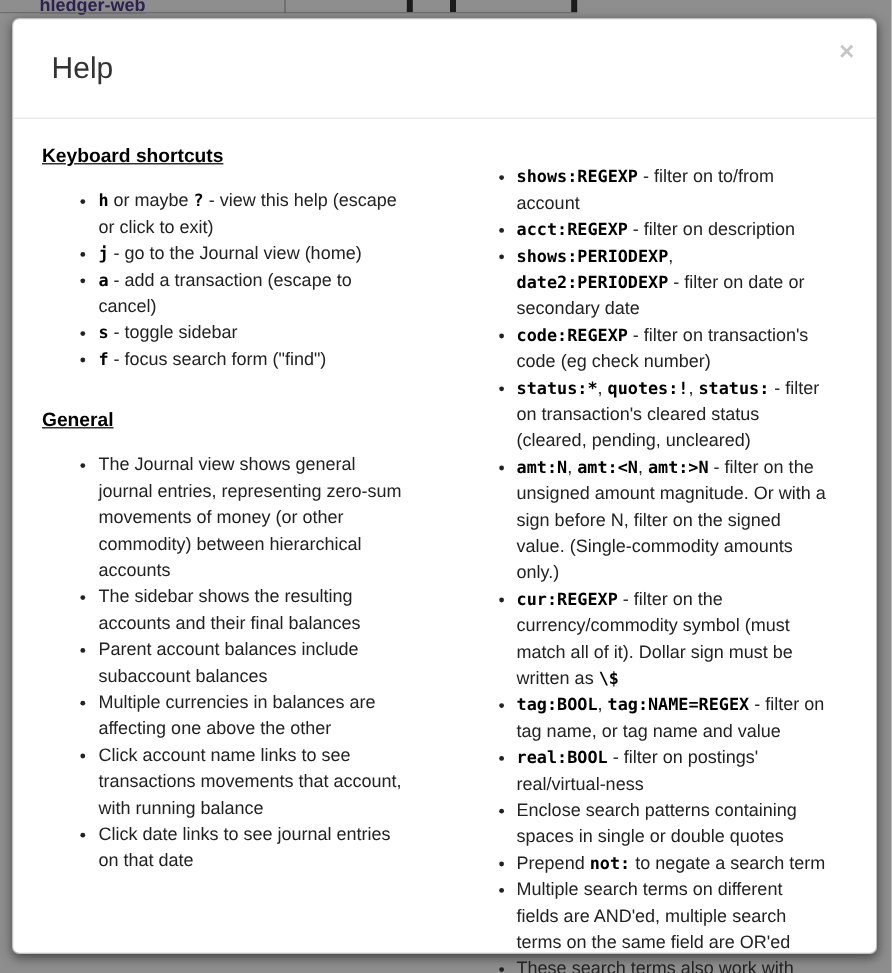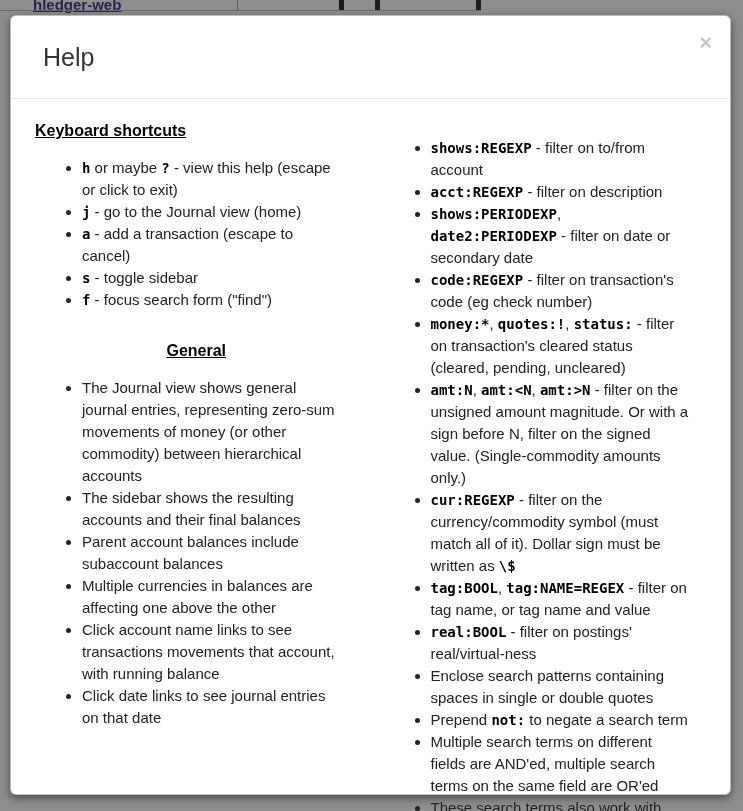--- a/index.html
+++ b/index.html
@@ -49,21 +49,21 @@
   }
   .modal-body{
     padding:22px 24px;
     display:grid;
     grid-template-columns:1fr 1fr;
     column-gap:26px;
   }
   .section-heading{
     margin:0 0 14px;font-size:16px;font-weight:700;color:#000;line-height:20px;text-decoration:underline;
   }
-  .section-heading.spaced{margin-top:30px;text-align:center;}
+  .section-heading.spaced{margin-top:30px;}
   ul.help-list{
     margin:16px;padding:0 0 0 31px;
     list-style-type:disc;
   }
   ul.help-list li{
     font-size:15px;line-height:22px;color:#222;
   }
   code{
     font-family:"DejaVu Sans Mono", monospace;
     font-weight:700;font-size:14px;color:#000;line-height:1;
@@ -105,21 +105,21 @@
           <li>Click account name links to see transactions movements that account, with running balance</li>
           <li>Click date links to see journal entries on that date</li>
         </ul>
     </div>
     <div class="col">
       <ul class="help-list">
           <li><code>shows:REGEXP</code> - filter on to/from account</li>
           <li><code>acct:REGEXP</code> - filter on description</li>
           <li><code>shows:PERIODEXP</code>, <code>date2:PERIODEXP</code> - filter on date or secondary date</li>
           <li><code>code:REGEXP</code> - filter on transaction's code (eg check number)</li>
-          <li><code>money:*</code>, <code>quotes:!</code>, <code>status:</code> - filter on transaction's cleared status (cleared, pending, uncleared)</li>
+          <li><code>status:*</code>, <code>quotes:!</code>, <code>status:</code> - filter on transaction's cleared status (cleared, pending, uncleared)</li>
           <li><code>amt:N</code>, <code>amt:&lt;N</code>, <code>amt:&gt;N</code> - filter on the unsigned amount magnitude. Or with a sign before N, filter on the signed value. (Single-commodity amounts only.)</li>
           <li><code>cur:REGEXP</code> - filter on the currency/commodity symbol (must match all of it). Dollar sign must be written as <code>\$</code></li>
           <li><code>tag:BOOL</code>, <code>tag:NAME=REGEX</code> - filter on tag name, or tag name and value</li>
           <li><code>real:BOOL</code> - filter on postings' real/virtual-ness</li>
           <li>Enclose search patterns containing spaces in single or double quotes</li>
           <li>Prepend <code>not:</code> to negate a search term</li>
           <li>Multiple search terms on different fields are AND'ed, multiple search terms on the same field are OR'ed</li>
           <li>These search terms also work with command-line hledger</li>
         </ul>
     </div>

